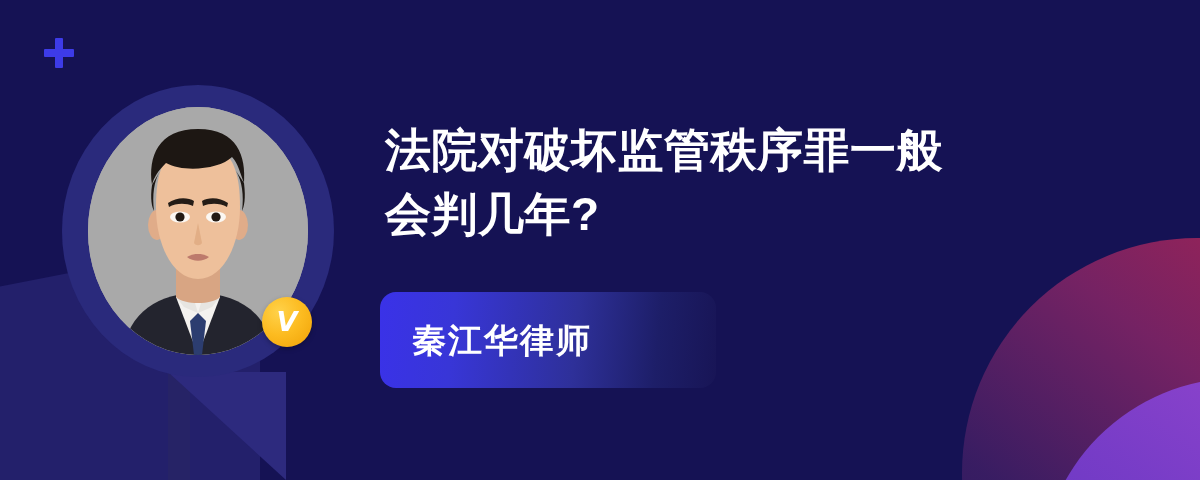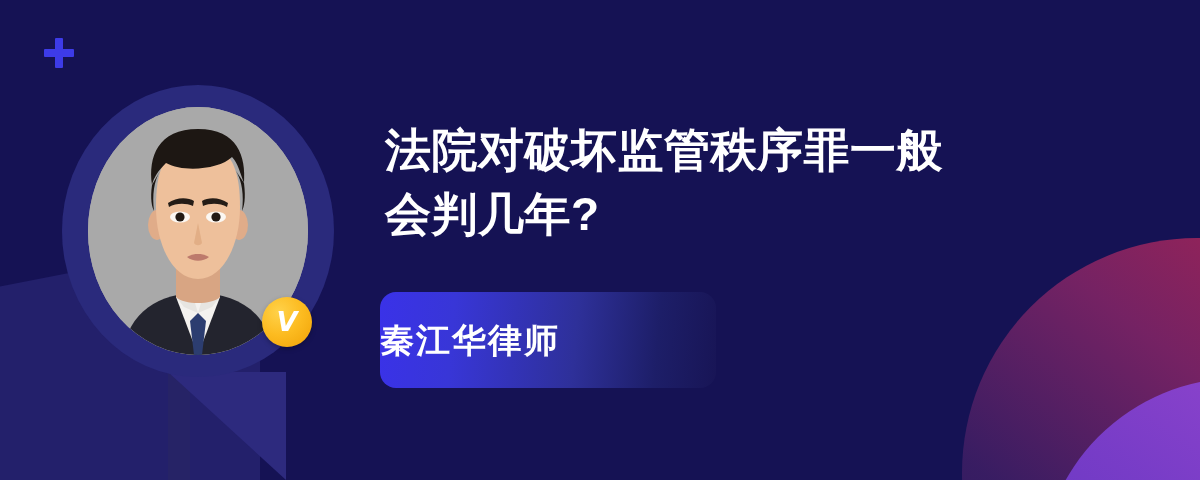--- a/index.html
+++ b/index.html
@@ -107,20 +107,21 @@
     font-family:"Liberation Sans","DejaVu Sans",sans-serif;
   }
 
   .name-badge{
     position:absolute;left:380px;top:292px;
     width:336px;height:96px;
     border-radius:16px;
     background:linear-gradient(95deg,#3a32e8 0%,#3836d7 22%,#2e3099 58%,#1d1e68 82%,#181556 100%);
     display:flex;align-items:center;
     box-sizing:border-box;
+    padding-left:32px;
   }
   .name-badge .name-text{
     color:#ffffff;
     font-size:34px;
     font-weight:bold;
     letter-spacing:2px;
     line-height:1;
     font-family:"Liberation Sans","DejaVu Sans",sans-serif;
   }
 </style>

